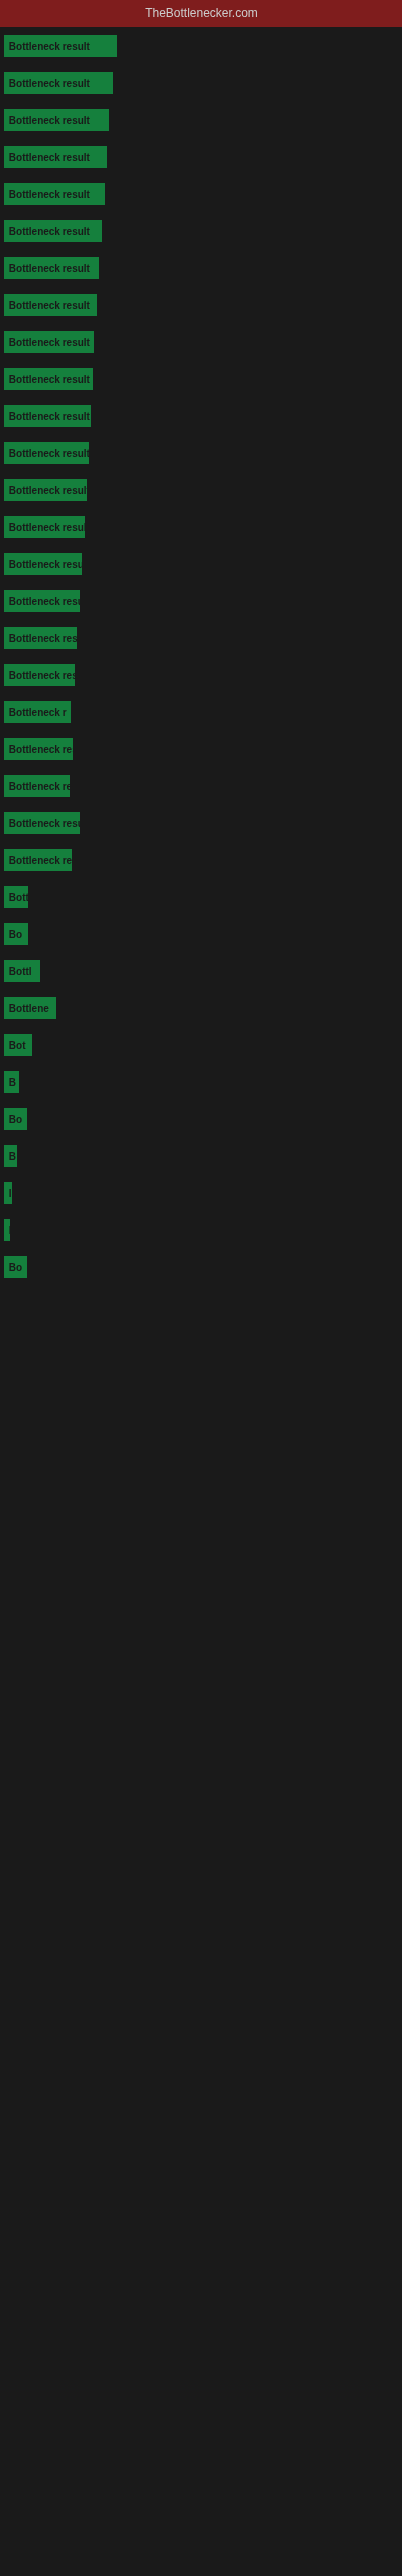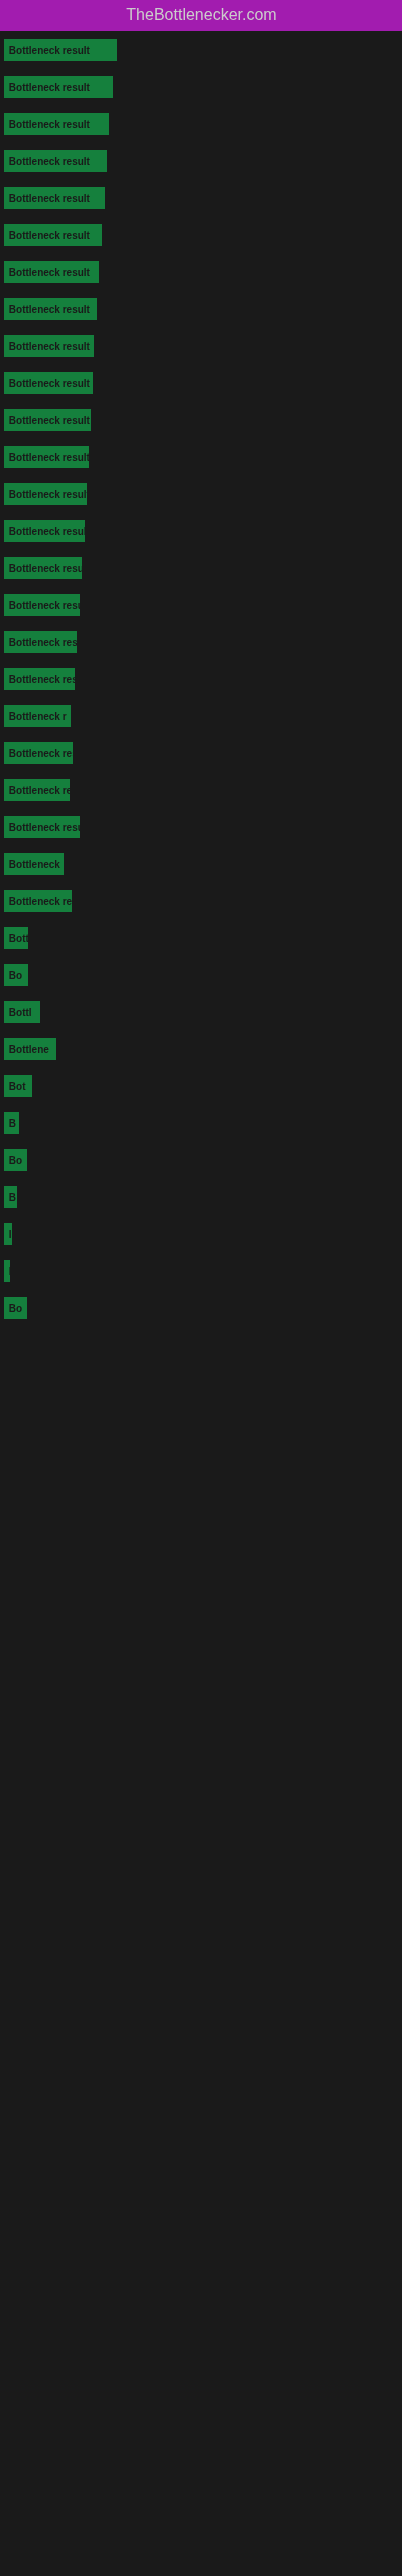--- a/index.html
+++ b/index.html
@@ -10,23 +10,23 @@
     body {
       width: 403px;
       min-height: 2576px;
       background-color: #1a1a1a;
       font-family: Arial, sans-serif;
       position: relative;
     }
     .site-title {
       text-align: center;
       color: #cccccc;
-      font-size: 16px;
+      font-size: 12px;
       padding: 6.4px 0;
-      background-color: #a21caf;
+      background-color: #7f1d1d;
     }
     .bars-container {
       padding: 8px 0;
       display: flex;
       flex-direction: column;
       gap: 0px;
     }
     .bar-row {
       display: flex;
       align-items: center;
@@ -156,25 +156,20 @@
       <div class="bar" style="width: 66px;">
         <span>Bottleneck res</span>
       </div>
     </div>
     <div class="bar-row">
       <div class="bar" style="width: 76px;">
         <span>Bottleneck result</span>
       </div>
     </div>
     <div class="bar-row">
-      <div class="bar" style="width: 60px;">
-        <span>Bottleneck</span>
-      </div>
-    </div>
-    <div class="bar-row">
       <div class="bar" style="width: 68px;">
         <span>Bottleneck resu</span>
       </div>
     </div>
     <div class="bar-row">
       <div class="bar" style="width: 24px;">
         <span>Bottle</span>
       </div>
     </div>
     <div class="bar-row">

